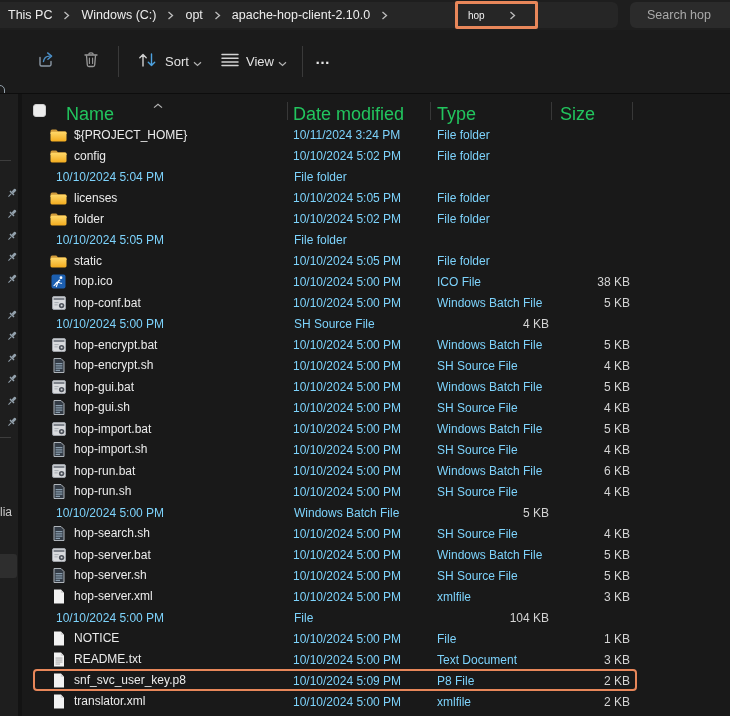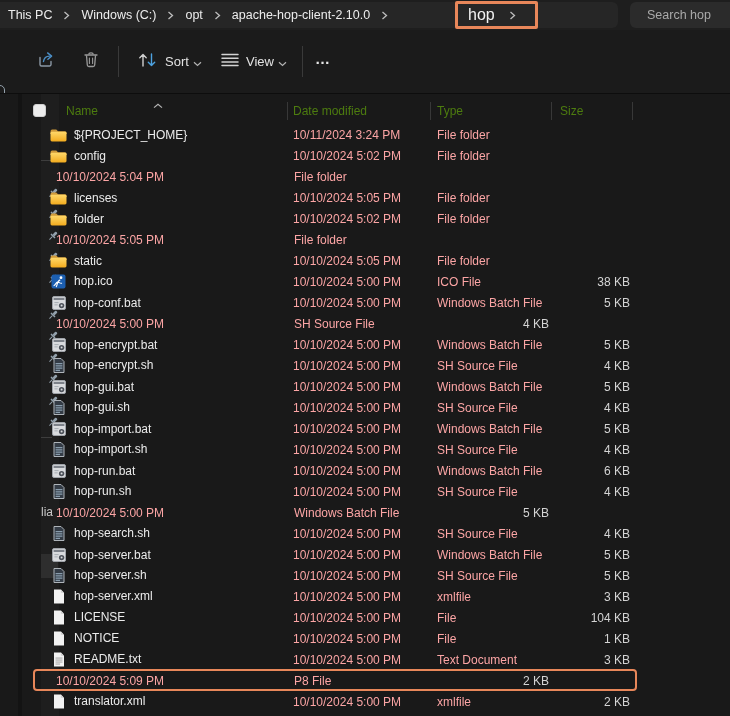--- a/index.html
+++ b/index.html
@@ -31,43 +31,43 @@
   .toolbar { position: absolute; left: 0; top: 30px; width: 730px; height: 63px; }
   .tb { position: absolute; top: 0; height: 63px; display: flex; align-items: center; }
   .tb-label { font-size: 13px; color: #e2e2e2; margin: 0 4px 0 7px; }
   .tb-divider { position: absolute; top: 16px; width: 1px; height: 31px; background: #3a3a3a; }
   .cut-icon { position: absolute; left: -8px; top: 55px; width: 13px; height: 19px;
     border: 1.6px solid #93a0ab; border-radius: 5px; }
   .hline { position: absolute; left: 0; top: 93px; width: 730px; height: 1px; background: #0d0d0d; }
   .dots { letter-spacing: 3px; font-size: 15px; font-weight: bold; color: #e8e8e8; padding-bottom: 6px; }
   
   .content { position: absolute; left: 0; top: 94px; width: 730px; height: 622px; background: #191919; }
-  .nav-sliver { position: absolute; left: 0; top: 0; width: 18px; height: 622px; background: #1e1e1e; margin-left: 41px; }
+  .nav-sliver { position: absolute; left: 0; top: 0; width: 18px; height: 622px; background: #1e1e1e; }
   .nav-divider { position: absolute; left: 18px; top: 0; width: 4px; height: 622px; background: #131313; }
   .nav-sep { position: absolute; left: 0; width: 11px; height: 1px; background: #3d3d3d; }
   .nav-frag { position: absolute; left: 0; font-size: 12px; color: #c9c9c9; }
   .nav-active { position: absolute; left: 0; width: 17px; height: 24px; background: #2e2e2e; border-radius: 0 3px 3px 0; }
   .pin { position: absolute; left: 6px; width: 12px; height: 12px; }
   .main { position: absolute; left: 22px; top: 0; width: 708px; height: 622px; }
   
   .lv-header { position: absolute; left: 0; top: 4px; width: 708px; height: 26px; }
-  .hdr-label { position: absolute; top: 6px; font-size: 12px; color: #4d7c0f; cursor: default; }
+  .hdr-label { position: absolute; top: 6px; font-size: 18px; color: #22c55e; cursor: default; }
   .hdr-sep { position: absolute; top: 4px; width: 1px; height: 18px; background: #383838; }
   .hdr-check { position: absolute; left: 11px; top: 6px; width: 13px; height: 13px;
     background: #ececec; border-radius: 3px; border: 1px solid #cfcfcf; }
   .sort-caret { position: absolute; left: 131px; top: -3px; }
   
   .rows { position: absolute; left: 0; top: 30px; width: 708px; }
   .row {
     display: grid; grid-template-columns: 237px 143px 121px 81px;
     height: 21px; align-items: center; padding-left: 28px; font-size: 12px;
   }
   .c-name { display: flex; align-items: flex-start; gap: 7px; color: #ebebeb; overflow: hidden; white-space: nowrap; }
   .c-name .ficon { display: inline-flex; width: 17px; justify-content: center; flex: none; }
-  .c-date, .c-type { color: #fca5a5; padding-left: 6px; white-space: nowrap; }
+  .c-date, .c-type { color: #7dd3fc; padding-left: 6px; white-space: nowrap; }
   .c-type { padding-left: 7px; }
   .c-size { color: #d4d4d4; text-align: right; padding-right: 2px; white-space: nowrap; }
   
   .hl-breadcrumb { position: absolute; left: 455px; top: 1px; width: 83px; height: 28px;
     border: 3px solid #e8875a; border-radius: 2px; z-index: 5; }
   .hl-file { position: absolute; left: 33px; top: 669px; width: 604px; height: 22px;
     border: 2.5px solid #e8875a; border-radius: 4px; z-index: 5; }
 </style>
 </head>
 <body>
@@ -102,21 +102,21 @@
         </svg>
       </span>
     <span class="crumb">apache-hop-client-2.10.0</span>
     <span class="crumb-chev">
         <svg width="7" height="9">
           <path d="M1.5 1 L5.5 4.5 L1.5 8" stroke="#bdbdbd" stroke-width="1.3" fill="none"></path>
         </svg>
       </span>
   </div>
   <span class="crumb-abs" style="left:468px">
-      <span style="font-size:16px;color:#f2f2f2">hop</span>
+      <span style="font-size:10px;color:#f2f2f2">hop</span>
     </span>
   <span class="crumb-abs" style="left:509px">
       <svg width="7" height="9">
         <path d="M1.5 1 L5.5 4.5 L1.5 8" stroke="#bdbdbd" stroke-width="1.3" fill="none"></path>
       </svg>
     </span>
   <div class="searchbar">
     <span>Search hop</span>
   </div>
 </div>
@@ -601,29 +601,20 @@
                 <path d="M7.9 .5 V3.8 H11 Z" fill="#cfcfcf"></path>
               </svg>
             </span>
             <span>hop-server.xml</span>
           </div>
           <div class="c-date">10/10/2024 5:00 PM</div>
           <div class="c-type">xmlfile</div>
           <div class="c-size">3 KB</div>
         </div>
         <div class="row">
-          <div class="c-name">
-            <span class="ficon">
-              <svg width="12" height="15" viewBox="0 0 12 15">
-                <path d="M1 .5 h6.9 L11 3.8 V14.5 H1 Z" fill="#f2f2f2"></path>
-                <path d="M7.9 .5 V3.8 H11 Z" fill="#cfcfcf"></path>
-              </svg>
-            </span>
-            <span>LICENSE</span>
-          </div>
           <div class="c-date">10/10/2024 5:00 PM</div>
           <div class="c-type">File</div>
           <div class="c-size">104 KB</div>
         </div>
         <div class="row">
           <div class="c-name">
             <span class="ficon">
               <svg width="12" height="15" viewBox="0 0 12 15">
                 <path d="M1 .5 h6.9 L11 3.8 V14.5 H1 Z" fill="#f2f2f2"></path>
                 <path d="M7.9 .5 V3.8 H11 Z" fill="#cfcfcf"></path>
@@ -647,20 +638,29 @@
                 <rect x="2.5" y="11.6" width="4.6" height=".9" fill="#9a9a9a"></rect>
               </svg>
             </span>
             <span>README.txt</span>
           </div>
           <div class="c-date">10/10/2024 5:00 PM</div>
           <div class="c-type">Text Document</div>
           <div class="c-size">3 KB</div>
         </div>
         <div class="row">
+          <div class="c-name">
+            <span class="ficon">
+              <svg width="12" height="15" viewBox="0 0 12 15">
+                <path d="M1 .5 h6.9 L11 3.8 V14.5 H1 Z" fill="#f2f2f2"></path>
+                <path d="M7.9 .5 V3.8 H11 Z" fill="#cfcfcf"></path>
+              </svg>
+            </span>
+            <span>snf_svc_user_key.p8</span>
+          </div>
           <div class="c-date">10/10/2024 5:09 PM</div>
           <div class="c-type">P8 File</div>
           <div class="c-size">2 KB</div>
         </div>
         <div class="row">
           <div class="c-name">
             <span class="ficon">
               <svg width="12" height="15" viewBox="0 0 12 15">
                 <path d="M1 .5 h6.9 L11 3.8 V14.5 H1 Z" fill="#f2f2f2"></path>
                 <path d="M7.9 .5 V3.8 H11 Z" fill="#cfcfcf"></path>

